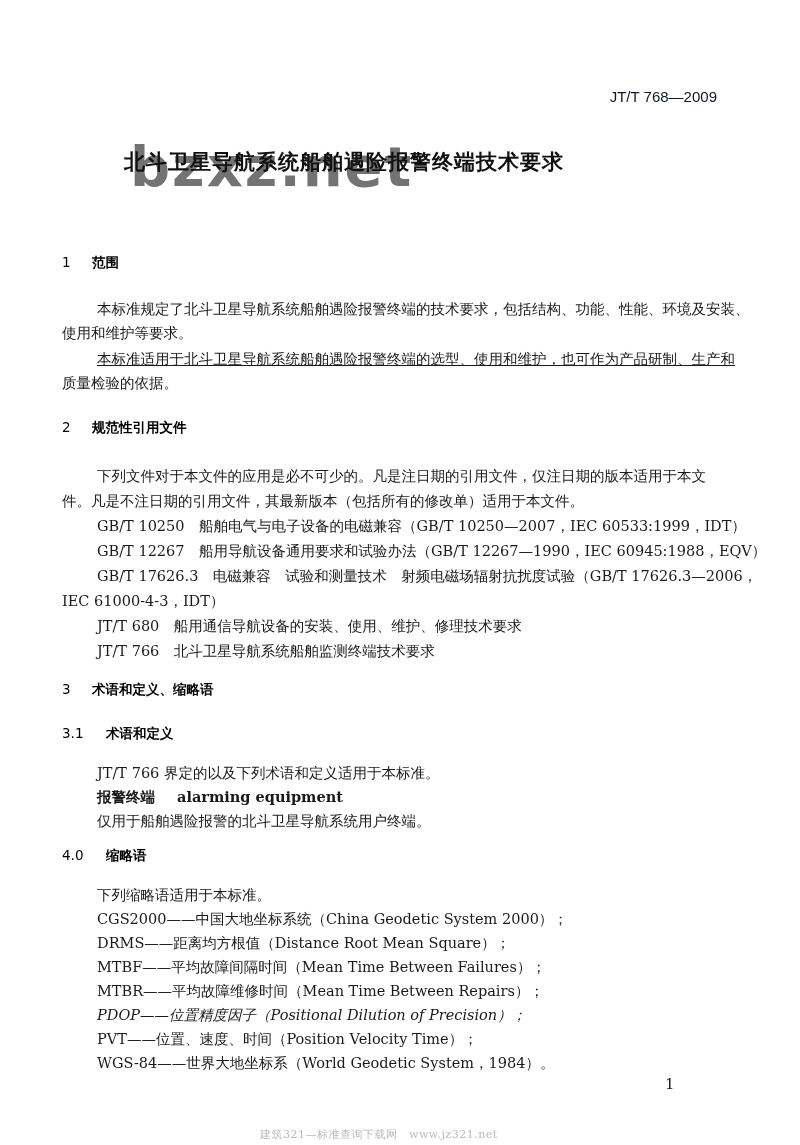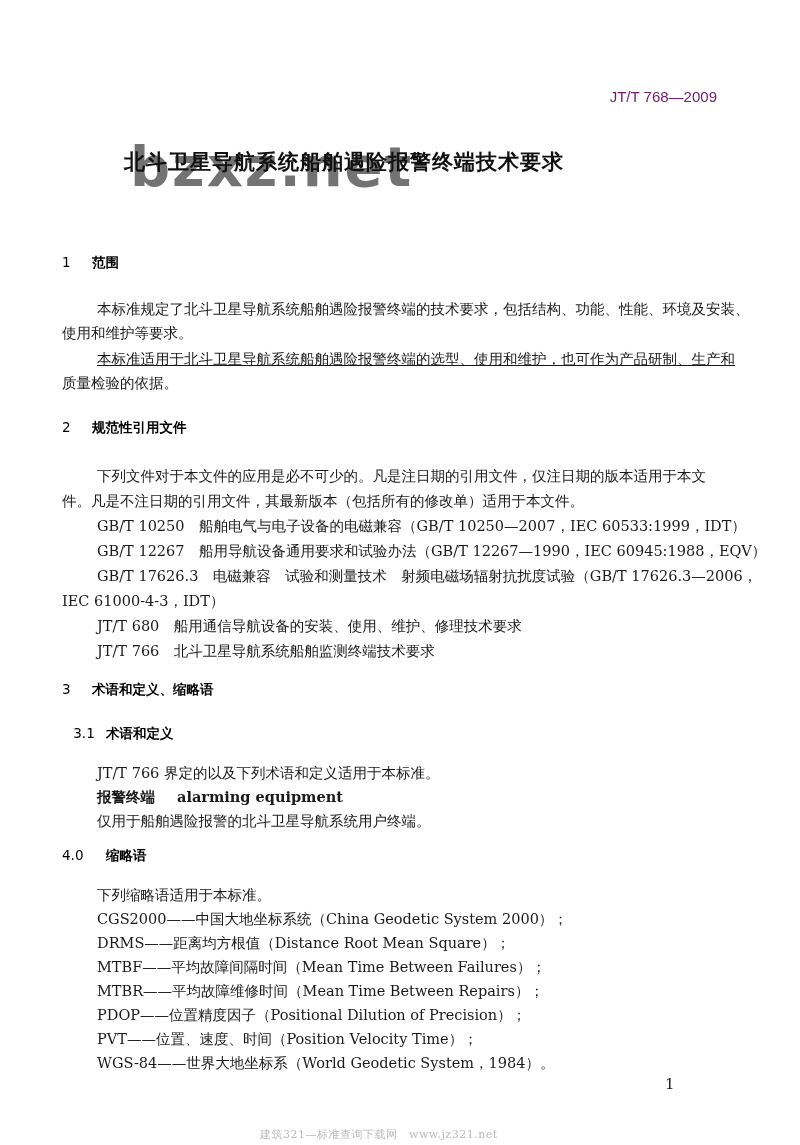--- a/index.html
+++ b/index.html
@@ -1,20 +1,20 @@
 <!DOCTYPE html>
 <html><head>
 <meta charset="utf-8">
 <style>
   html, body { margin:0; padding:0; background:#ffffff; }
   body { width:800px; height:1145px; position:relative; overflow:hidden;
          font-family:"DejaVu Serif","Liberation Serif",serif; color:#1a1a1a; }
   .abs { position:absolute; }
   .std-no { right:83px; top:88px; font-family:"Liberation Sans","DejaVu Sans",sans-serif;
-            font-size:15px; color:#701a75; }
+            font-size:15px; color:#0f172a; }
   .title { left:0; width:688px; top:148px; text-align:center;
            font-family:"DejaVu Sans","Liberation Sans",sans-serif; font-weight:bold;
            font-size:21px; letter-spacing:1px; color:#111; z-index:2; }
   .watermark { left:130px; top:134px; font-family:"DejaVu Sans",sans-serif; font-weight:bold;
                font-size:56px; color:#737373; letter-spacing:2px; z-index:1; }
   .h { font-family:"DejaVu Sans","Liberation Sans",sans-serif; font-weight:bold; font-size:13.5px; color:#000000; }
   .h .num { display:inline-block; font-weight:normal; }
   .p { font-size:14.5px; color:#1a1a1a; white-space:nowrap; }
   .ind { left:97px; }
   .flush { left:62px; }
@@ -48,34 +48,34 @@
 <div class="abs p ind" style="top:567px;">GB/T 17626.3　电磁兼容　试验和测量技术　射频电磁场辐射抗扰度试验（GB/T 17626.3—2006，</div>
 <div class="abs p flush" style="top:592px;">IEC 61000-4-3，IDT）</div>
 <div class="abs p ind" style="top:617px;">JT/T 680　船用通信导航设备的安装、使用、维护、修理技术要求</div>
 <div class="abs p ind" style="top:642px;">JT/T 766　北斗卫星导航系统船舶监测终端技术要求</div>
 
 <div class="abs h" style="left:62px; top:681px;">
   <span class="num" style="width:30px;">3</span><span>术语和定义、缩略语</span>
 </div>
 
 <div class="abs h" style="left:62px; top:725px;">
-  <span class="num" style="width:44px;text-align:center;">3.1</span><span>术语和定义</span>
+  <span class="num" style="width:44px;">3.1</span><span>术语和定义</span>
 </div>
 <div class="abs p ind" style="top:764px;">JT/T 766 界定的以及下列术语和定义适用于本标准。</div>
 <div class="abs p ind bold" style="top:788px;">
   <span>报警终端</span><span style="display:inline-block;width:22px;"></span><span>alarming equipment</span>
 </div>
 <div class="abs p ind" style="top:812px;">仅用于船舶遇险报警的北斗卫星导航系统用户终端。</div>
 
 <div class="abs h" style="left:62px; top:847px;">
   <span class="num" style="width:44px;">4.0</span><span>缩略语</span>
 </div>
 <div class="abs p ind" style="top:886px;">下列缩略语适用于本标准。</div>
 <div class="abs p ind" style="top:910px;">CGS2000——中国大地坐标系统（China Geodetic System 2000）；</div>
 <div class="abs p ind" style="top:934px;">DRMS——距离均方根值（Distance Root Mean Square）；</div>
 <div class="abs p ind" style="top:958px;">MTBF——平均故障间隔时间（Mean Time Between Failures）；</div>
 <div class="abs p ind" style="top:982px;">MTBR——平均故障维修时间（Mean Time Between Repairs）；</div>
-<div class="abs p ind" style="top:1006px;">PDOP——位置精度因子（Positional Dilution of Precision）；</div>
+<div class="abs p ind" style="top:1006px;font-style:italic;">PDOP——位置精度因子（Positional Dilution of Precision）；</div>
 <div class="abs p ind" style="top:1030px;">PVT——位置、速度、时间（Position Velocity Time）；</div>
 <div class="abs p ind" style="top:1054px;">WGS-84——世界大地坐标系（World Geodetic System，1984）。</div>
 
 <div class="abs pageno">1</div>
 <div class="abs footer">建筑321—标准查询下载网　www.jz321.net</div>
 
 </body></html>

